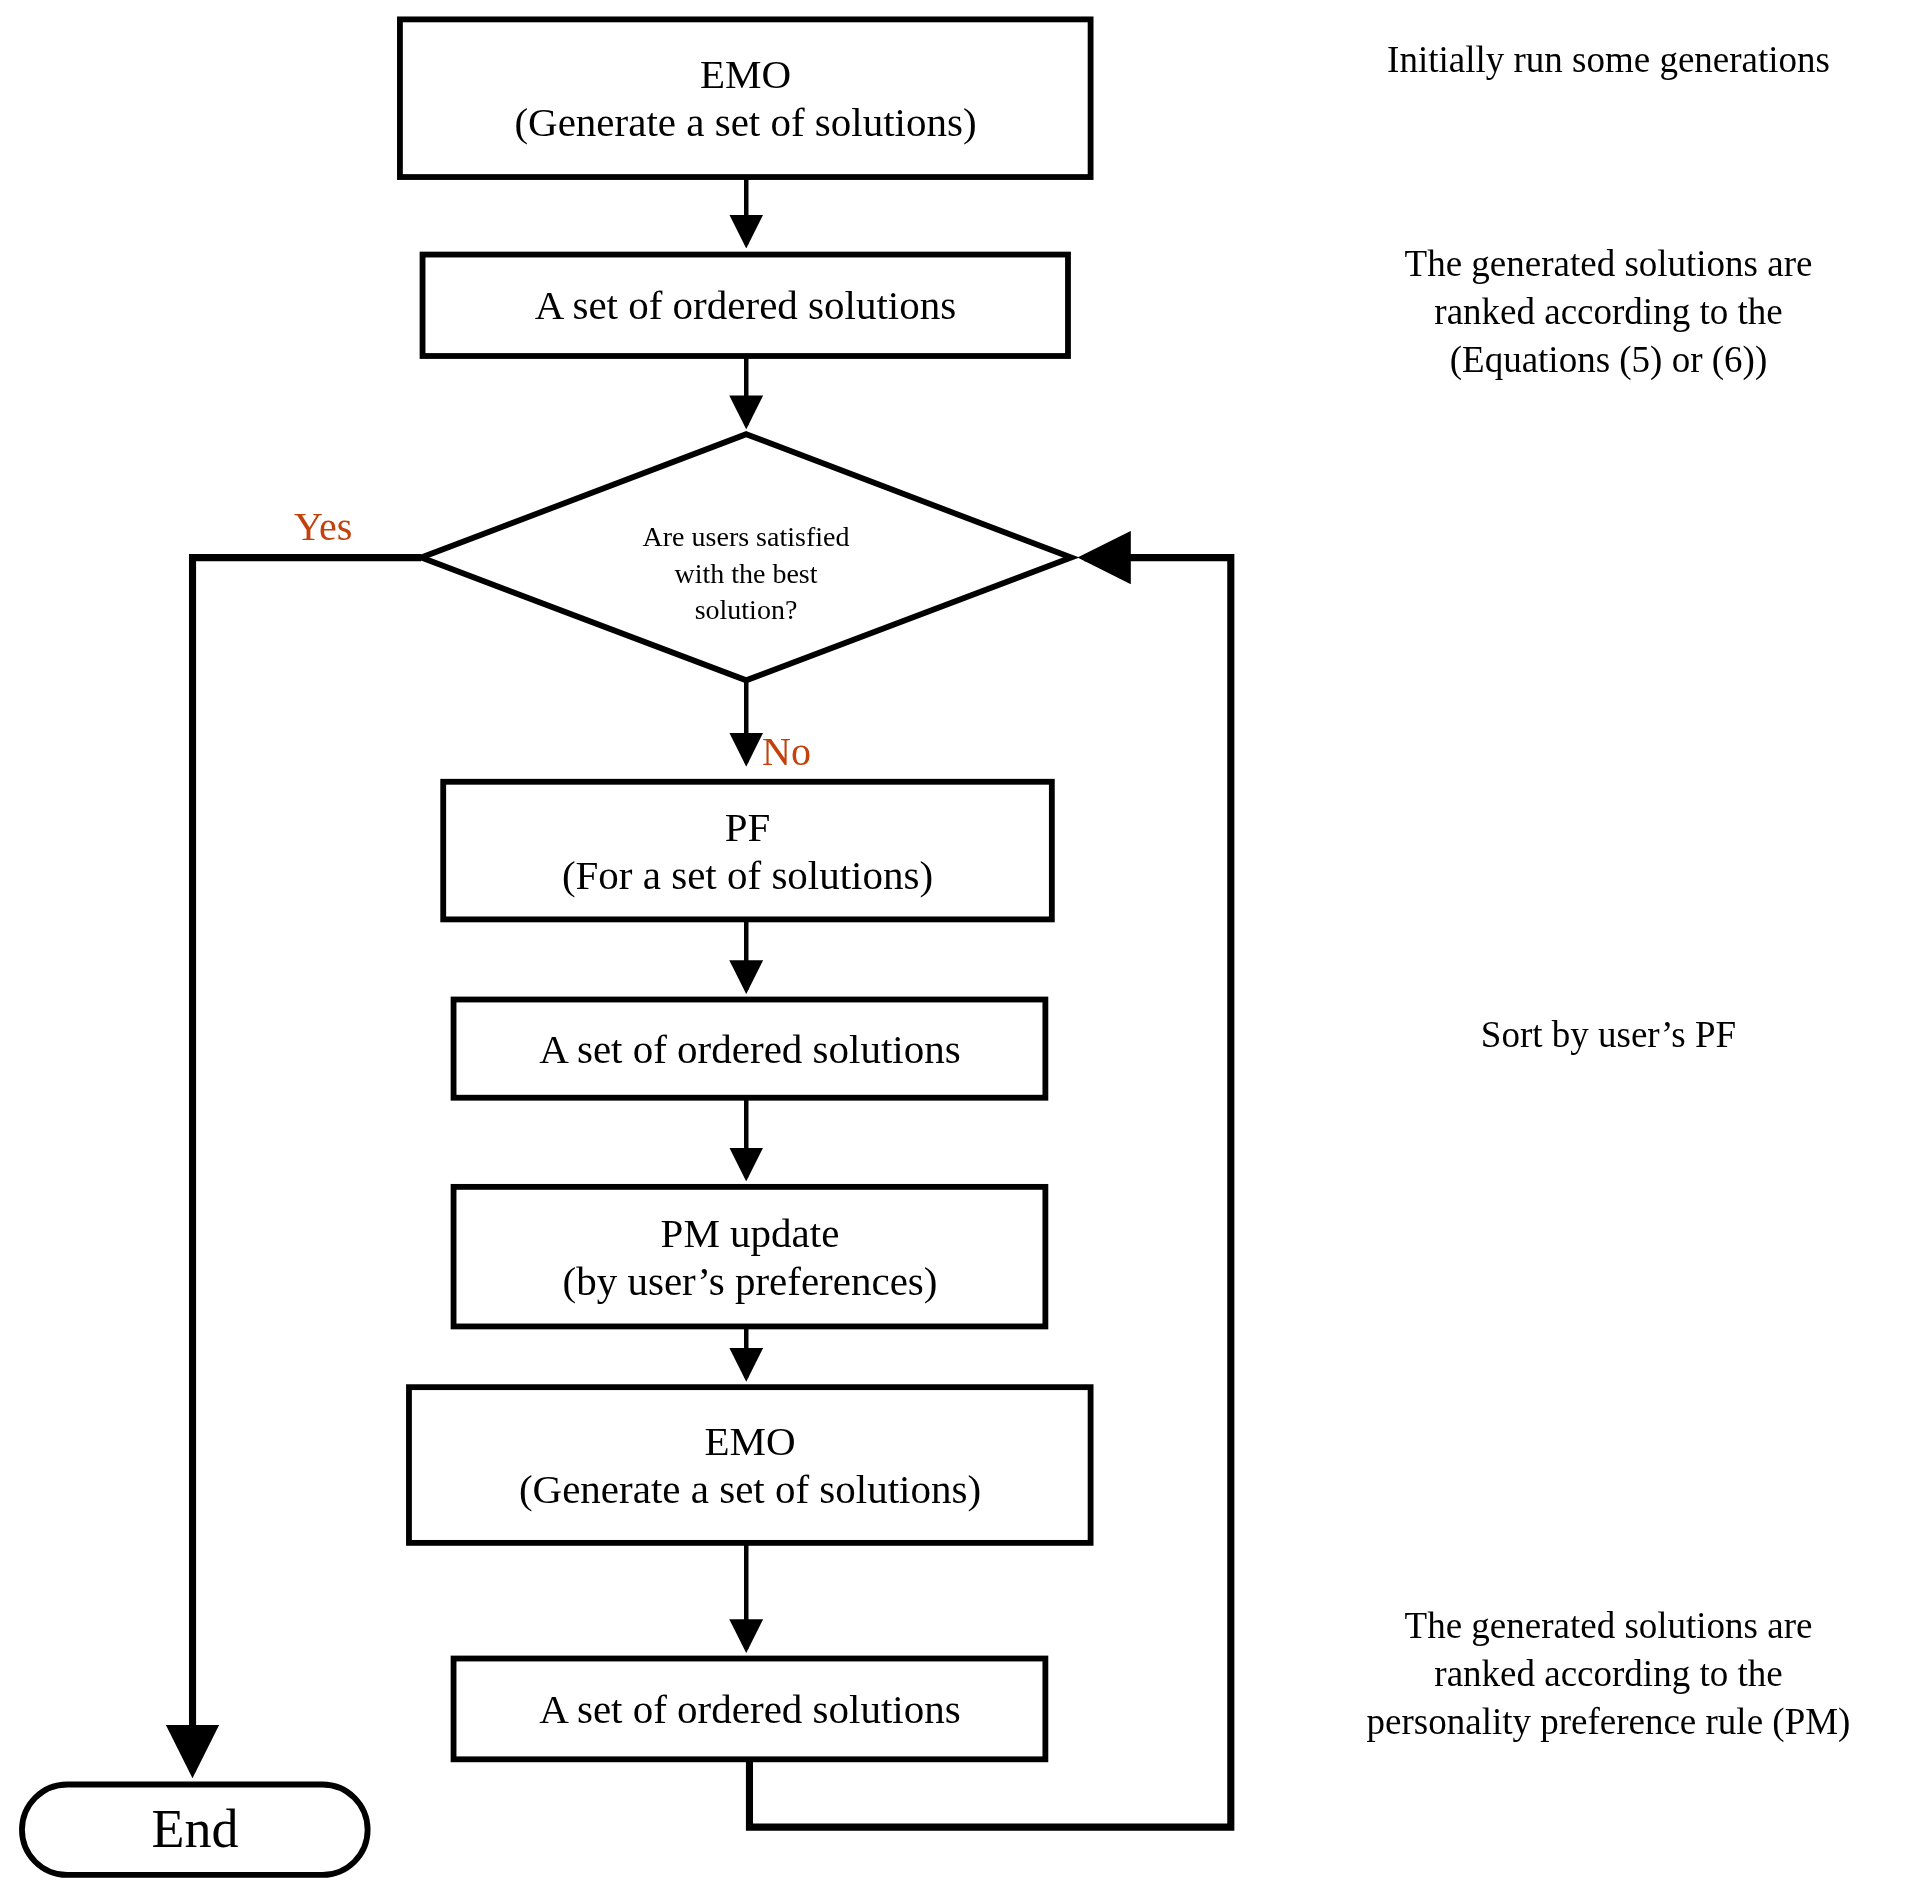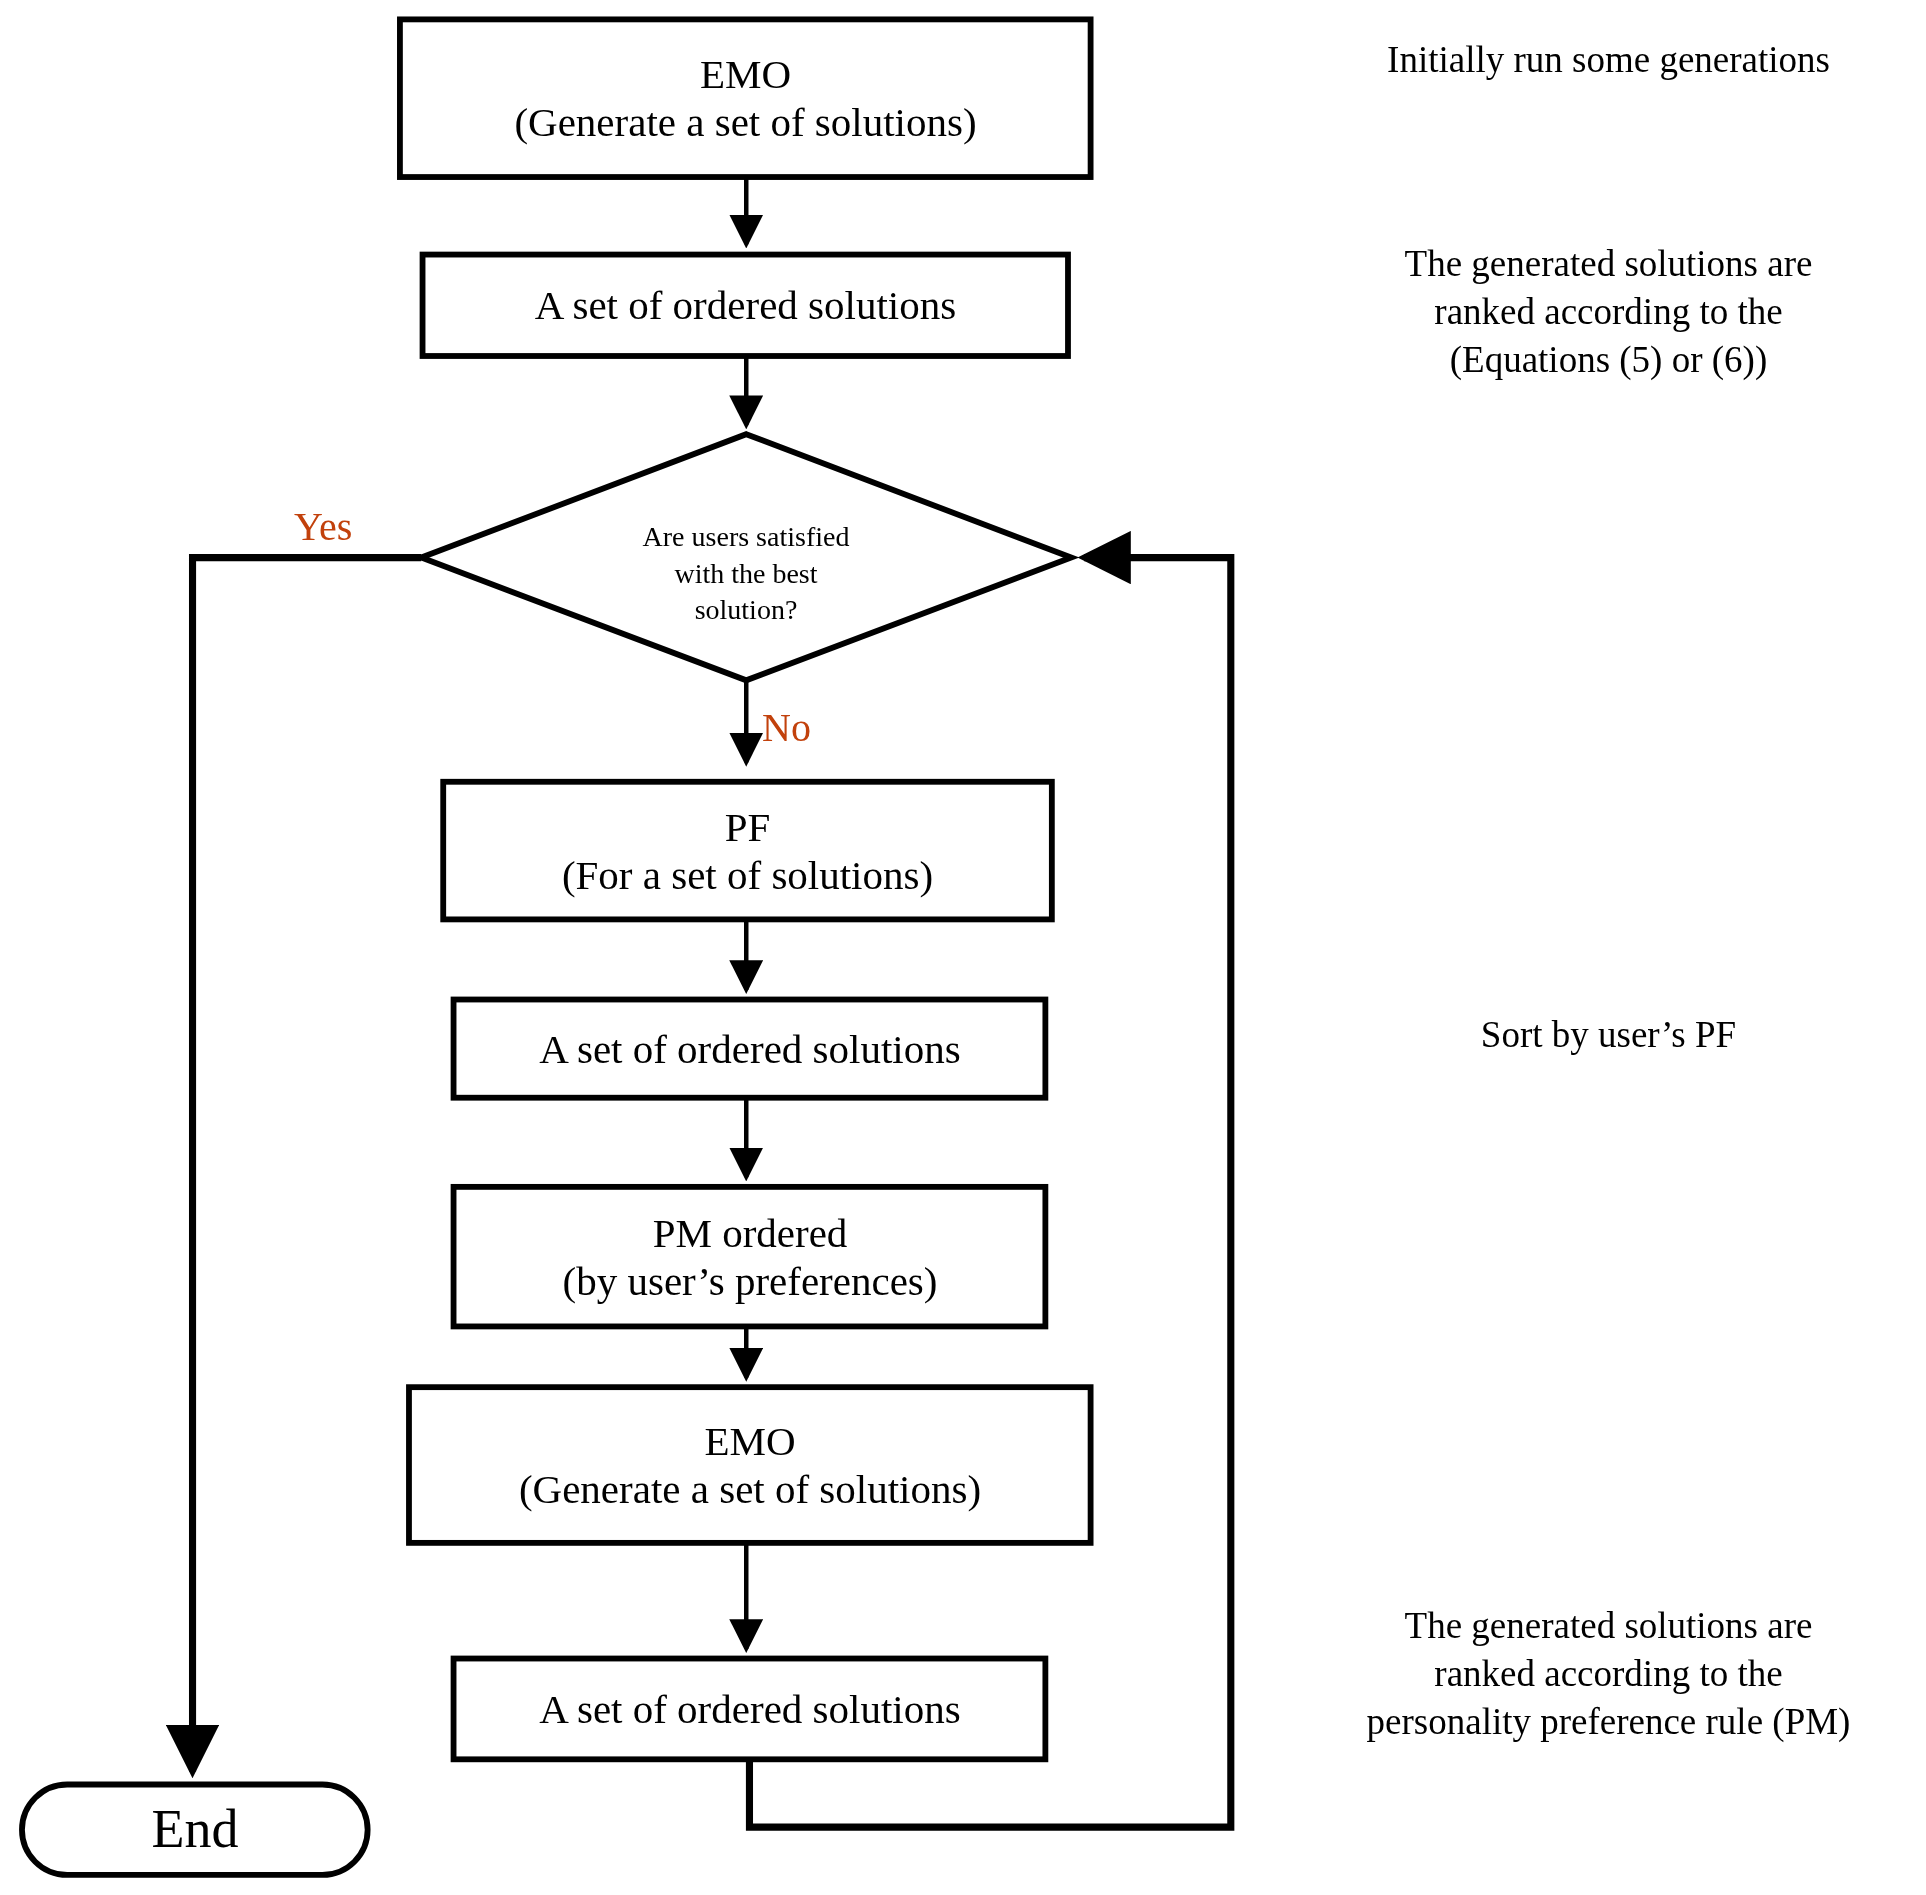--- a/index.html
+++ b/index.html
@@ -122,40 +122,40 @@
   <div class="node-label" style="left:443px; top:782px; width:609px; height:138px; font-size:41px;">
     <span class="l1">PF</span>
     <span class="l2">(For a set of solutions)</span>
   </div>
 
   <div class="node-label" style="left:454px; top:1000px; width:592px; height:98px; font-size:41px;">
     <span class="l1">A set of ordered solutions</span>
   </div>
 
   <div class="node-label" style="left:454px; top:1187px; width:592px; height:140px; font-size:41px;">
-    <span class="l1">PM ordered</span>
+    <span class="l1">PM update</span>
     <span class="l2">(by user’s preferences)</span>
   </div>
 
   <div class="node-label" style="left:409px; top:1387px; width:682px; height:156px; font-size:41px;">
     <span class="l1">EMO</span>
     <span class="l2">(Generate a set of solutions)</span>
   </div>
 
   <div class="node-label" style="left:454px; top:1659px; width:592px; height:101px; font-size:41px;">
     <span class="l1">A set of ordered solutions</span>
   </div>
 
   <div class="node-label" style="left:22px; top:1785px; width:346px; height:90px; font-size:54px;">
     <span class="l1">End</span>
   </div>
 
   <div class="edge-label" style="left:294px; top:503px; font-size:40px;">Yes</div>
 
-  <div class="edge-label" style="left:762px; top:704px; font-size:40px;">No</div>
+  <div class="edge-label" style="left:762px; top:728px; font-size:40px;">No</div>
 
   <div class="annotation" style="left:1292px; top:36px; width:633px; font-size:37px;">
     <div>Initially run some generations</div>
   </div>
 
   <div class="annotation" style="left:1292px; top:240px; width:633px; font-size:37px;">
     <div>The generated solutions are</div>
     <div>ranked according to the</div>
     <div>(Equations (5) or (6))</div>
   </div>

